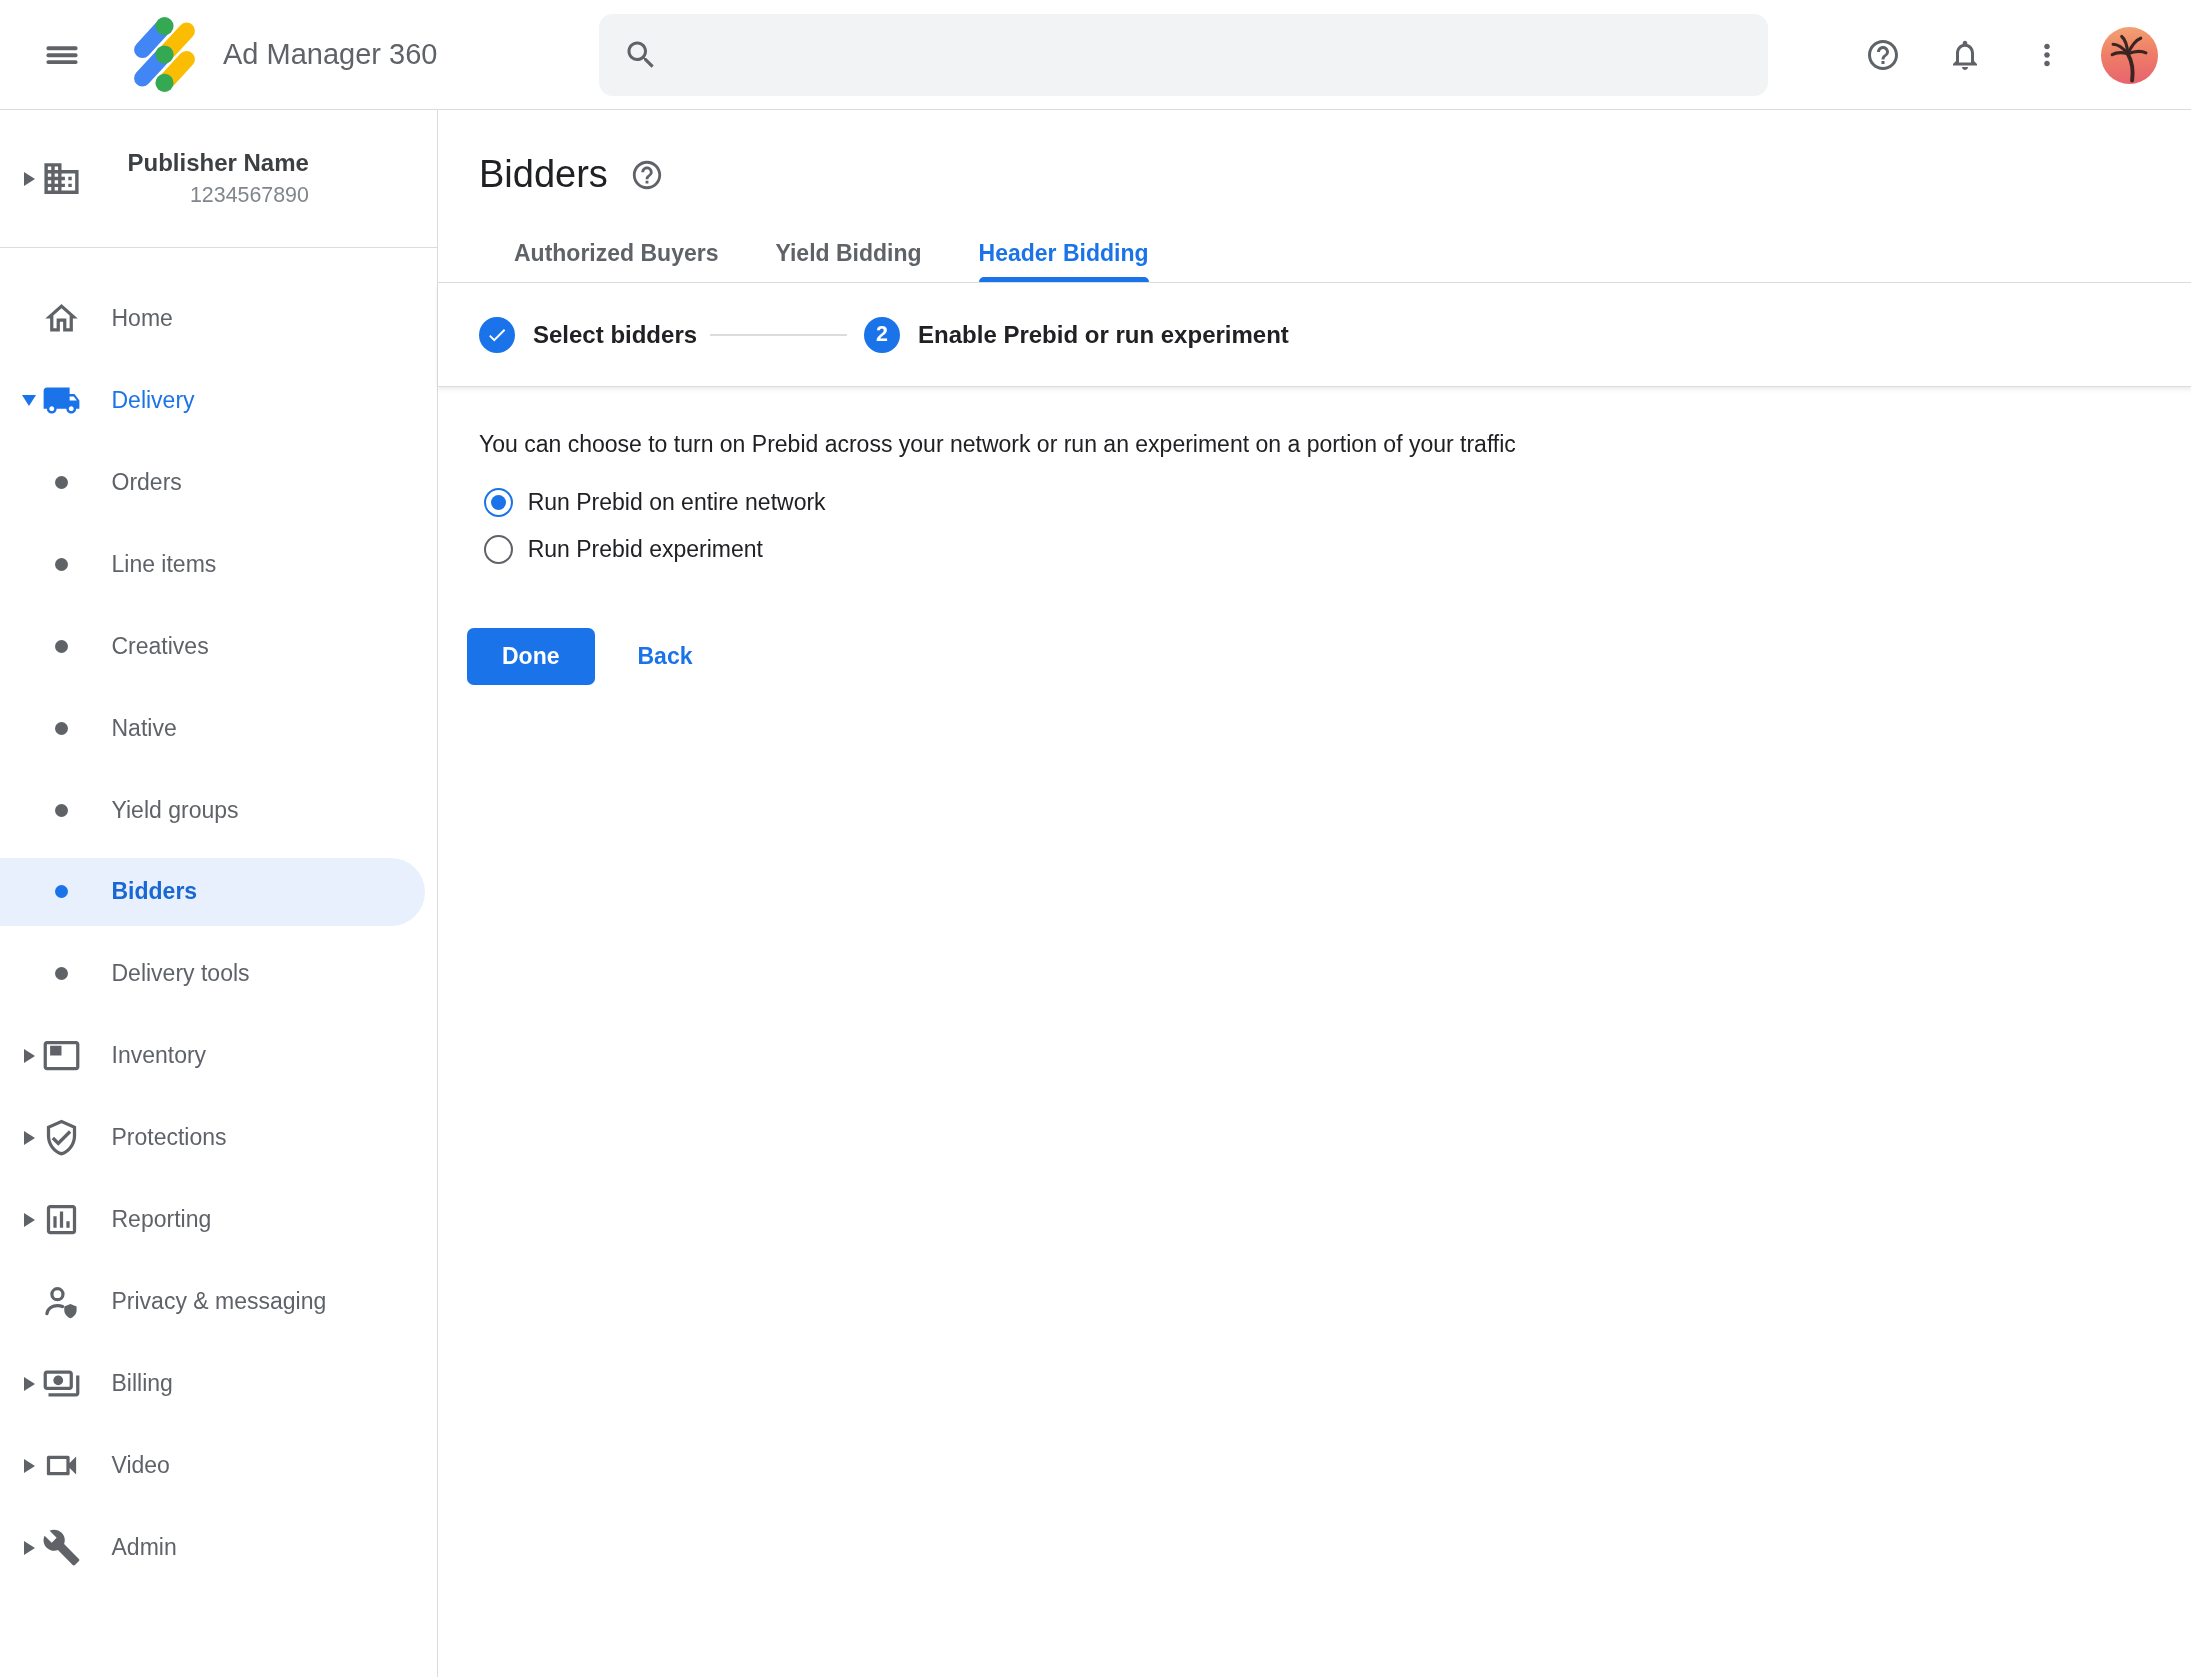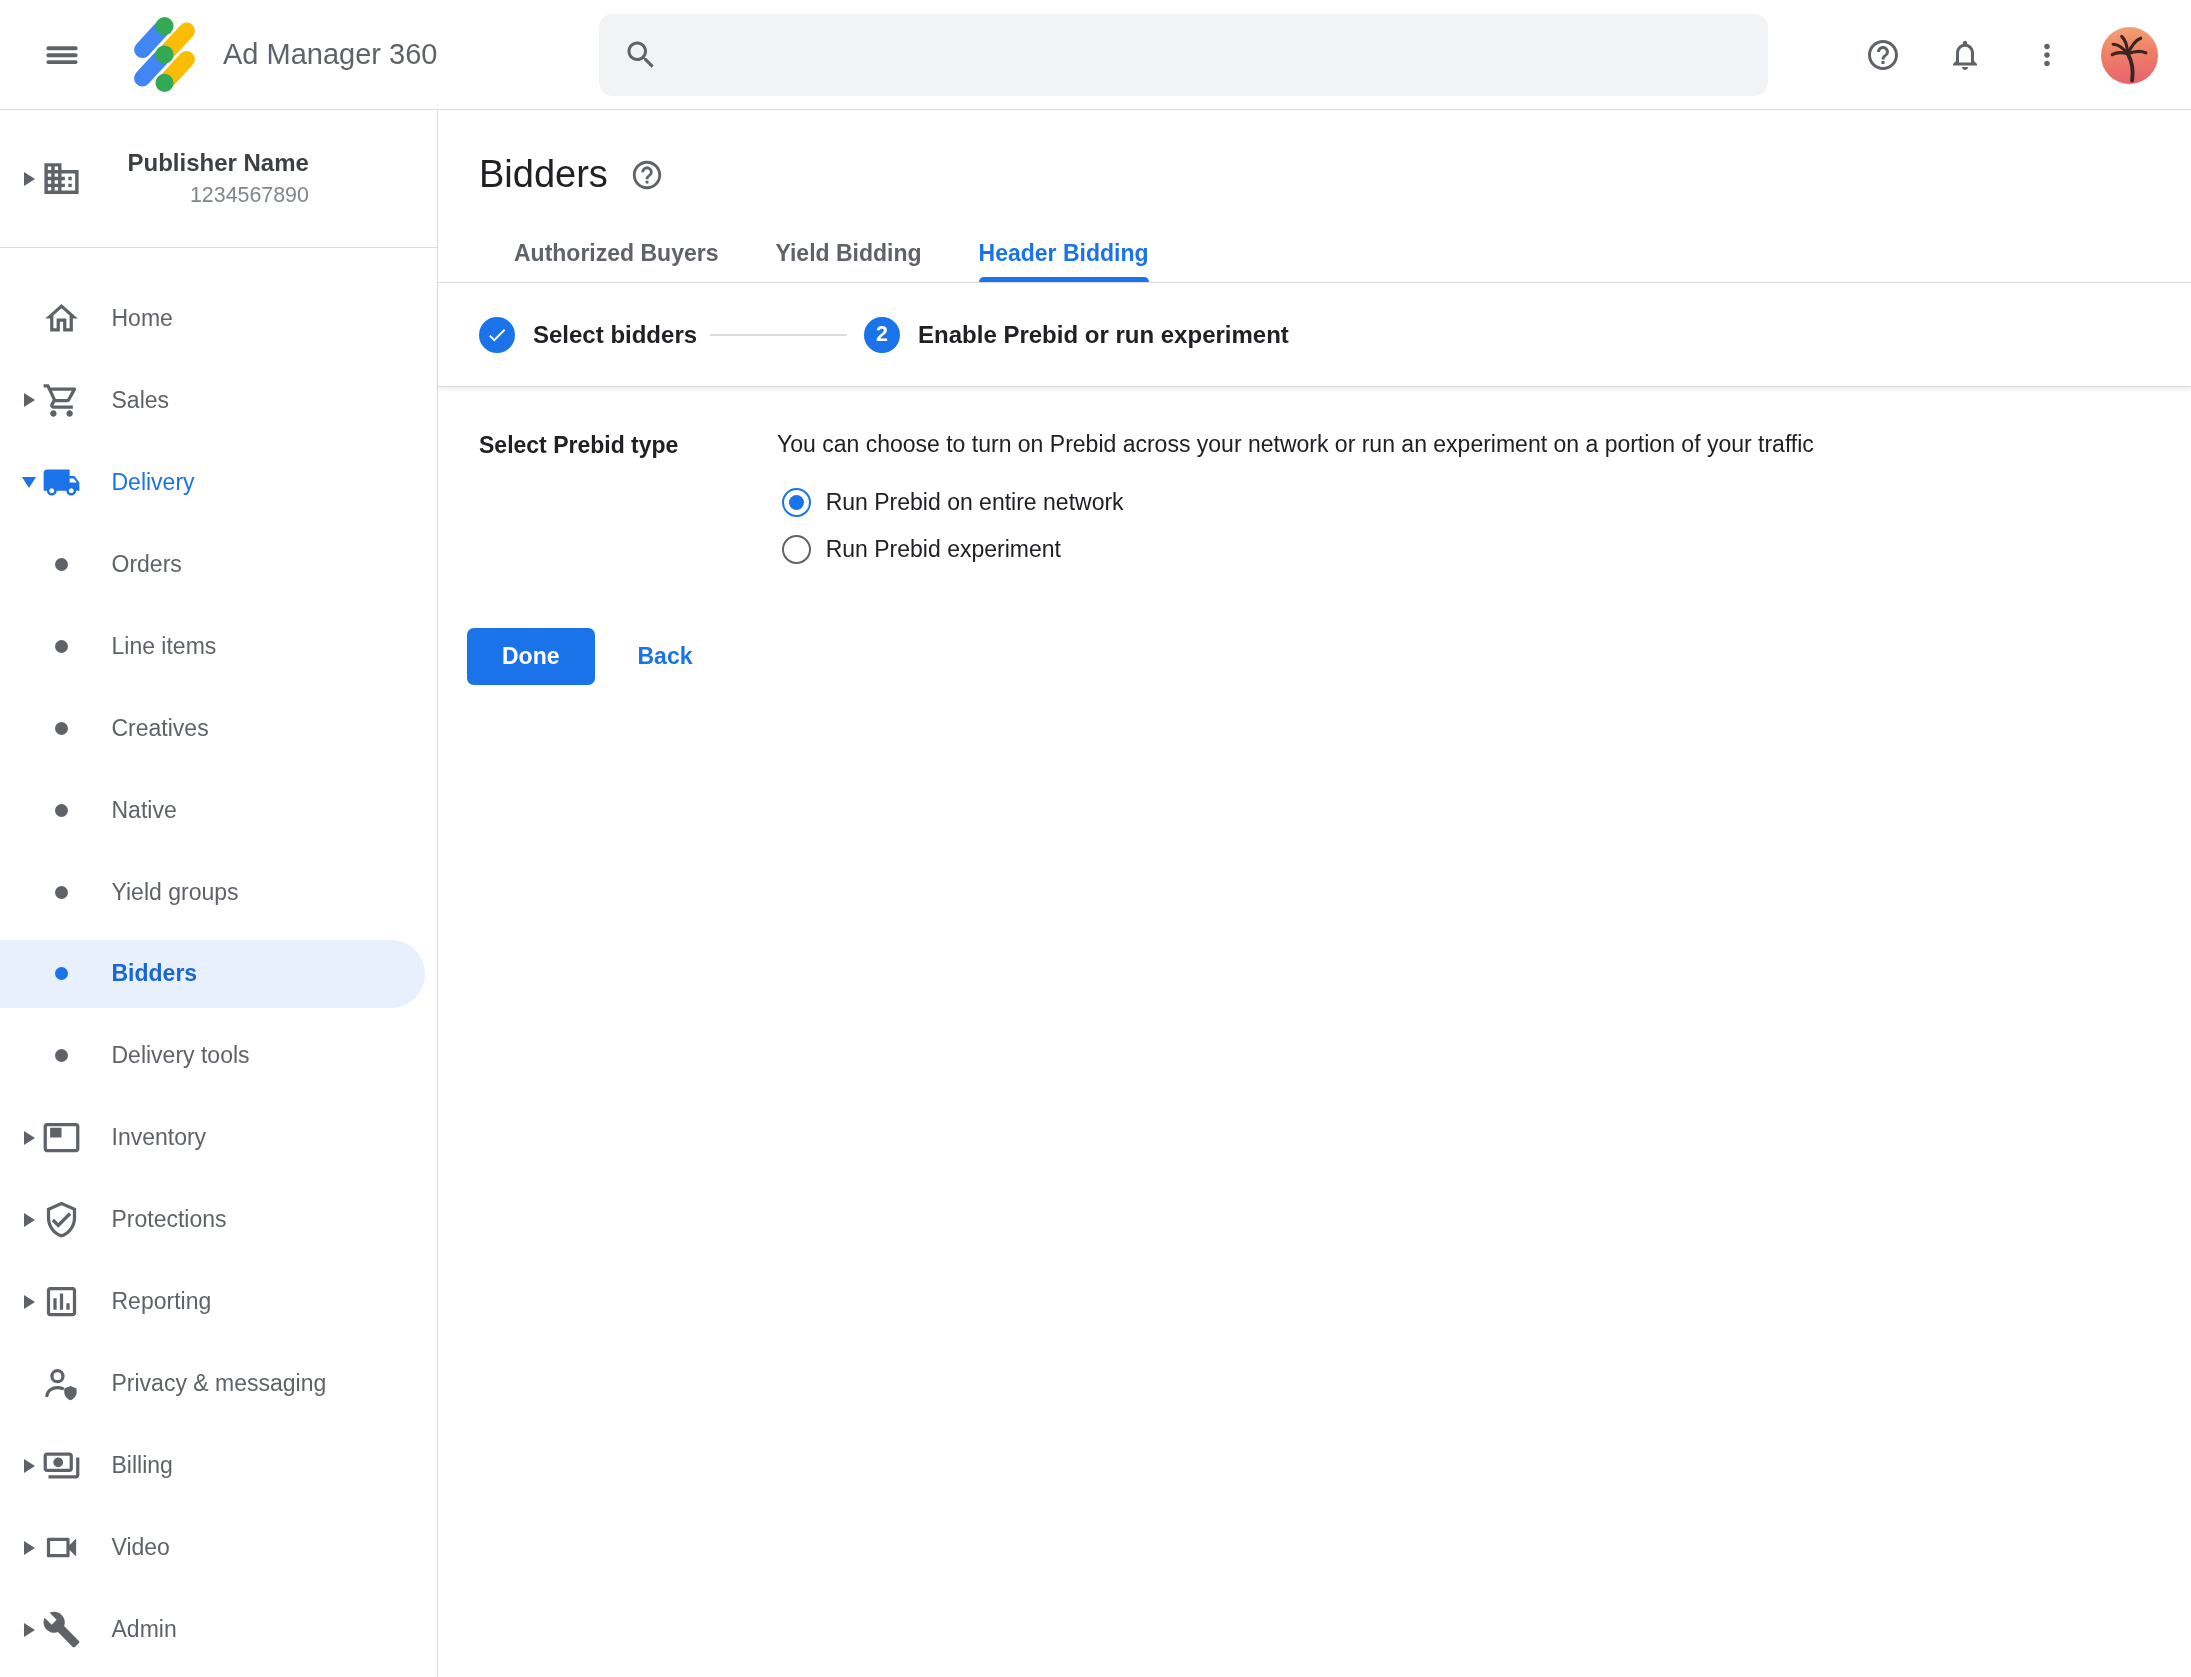--- a/index.html
+++ b/index.html
@@ -179,31 +179,20 @@
       <div class="nav-row">
         <div class="arrow-cell"></div>
         <div class="icon-cell">
             <svg width="39" height="39" viewBox="0 0 24 24" class="gicon">
               <path d="M12 5.69l5 4.5V18h-2v-6H9v6H7v-7.81l5-4.5M12 3L2 12h3v8h6v-6h2v6h6v-8h3L12 3z"></path>
             </svg>
           </div>
         <span class="nav-label">Home</span>
       </div>
 
-      <div class="nav-row">
-        <div class="arrow-cell">
-            <span class="tri-right"></span>
-          </div>
-        <div class="icon-cell">
-            <svg width="39" height="39" viewBox="0 0 24 24" class="gicon">
-              <path d="M15.55 13c.75 0 1.41-.41 1.75-1.03l3.58-6.49c.37-.66-.11-1.48-.87-1.48H5.21l-.94-2H1v2h2l3.6 7.59-1.35 2.44C4.52 15.37 5.48 17 7 17h12v-2H7l1.1-2h7.45zM6.16 6h12.15l-2.76 5H8.53L6.16 6zM7 18c-1.1 0-1.99.9-1.99 2S5.9 22 7 22s2-.9 2-2-.9-2-2-2zm10 0c-1.1 0-1.99.9-1.99 2s.89 2 1.99 2 2-.9 2-2-.9-2-2-2z"></path>
-            </svg>
-          </div>
-        <span class="nav-label">Sales</span>
-      </div>
 
       <div class="nav-row blue">
         <div class="arrow-cell">
             <span class="tri-down"></span>
           </div>
         <div class="icon-cell">
             <svg width="39" height="39" viewBox="0 0 24 24" fill="#1a73e8">
               <path d="M20 8h-3V4H3c-1.1 0-2 .9-2 2v11h2c0 1.66 1.34 3 3 3s3-1.34 3-3h6c0 1.66 1.34 3 3 3s3-1.34 3-3h2v-5l-3-4zM6 18.5c-.83 0-1.5-.67-1.5-1.5s.67-1.5 1.5-1.5 1.5.67 1.5 1.5-.67 1.5-1.5 1.5zm13.5-9l1.96 2.5H17V9.5h2.5zm-1.5 9c-.83 0-1.5-.67-1.5-1.5s.67-1.5 1.5-1.5 1.5.67 1.5 1.5-.67 1.5-1.5 1.5z"></path>
             </svg>
           </div>
@@ -376,21 +365,20 @@
             <path d="M9 16.17L4.83 12l-1.42 1.41L9 19 21 7l-1.41-1.41z"></path>
           </svg>
       </div>
       <span class="step-label">Select bidders</span>
       <div class="connector"></div>
       <div class="step-circle">2</div>
       <span class="step-label">Enable Prebid or run experiment</span>
     </div>
 
     <div class="content">
-      <div class="field-label">Select Prebid type</div>
       <div class="field-body">
         <div class="desc">You can choose to turn on Prebid across your network or run an experiment on a portion of your traffic</div>
         <div class="radio-group">
           <div class="radio-row">
             <span class="radio-outer on">
                 <span class="radio-dot"></span>
               </span>
             <span class="radio-label">Run Prebid on entire network</span>
           </div>
           <div class="radio-row">

